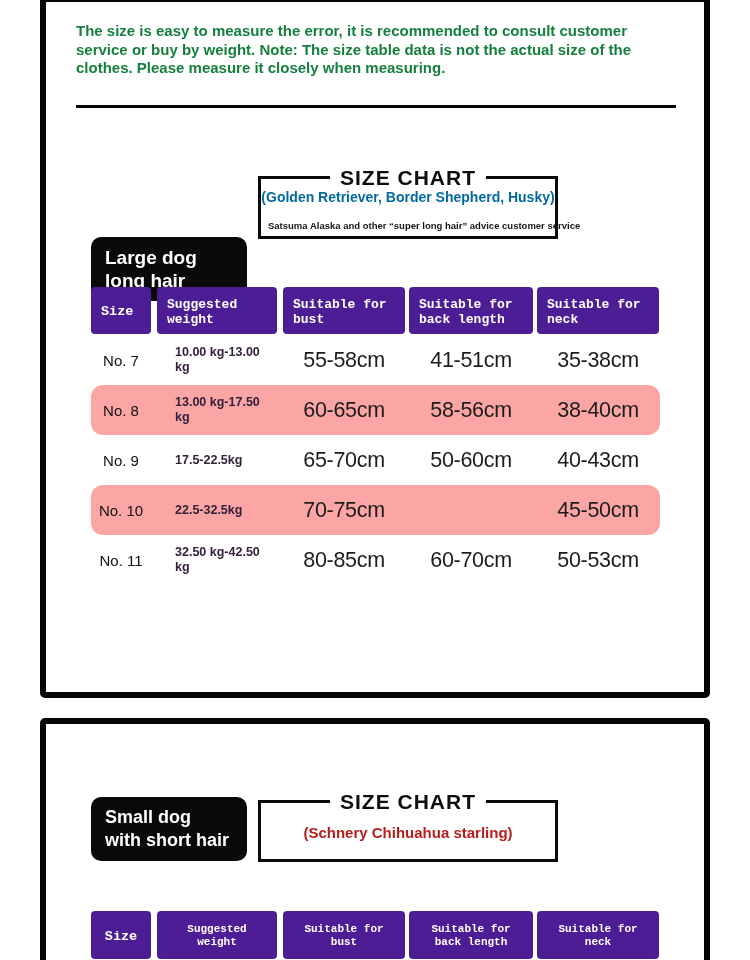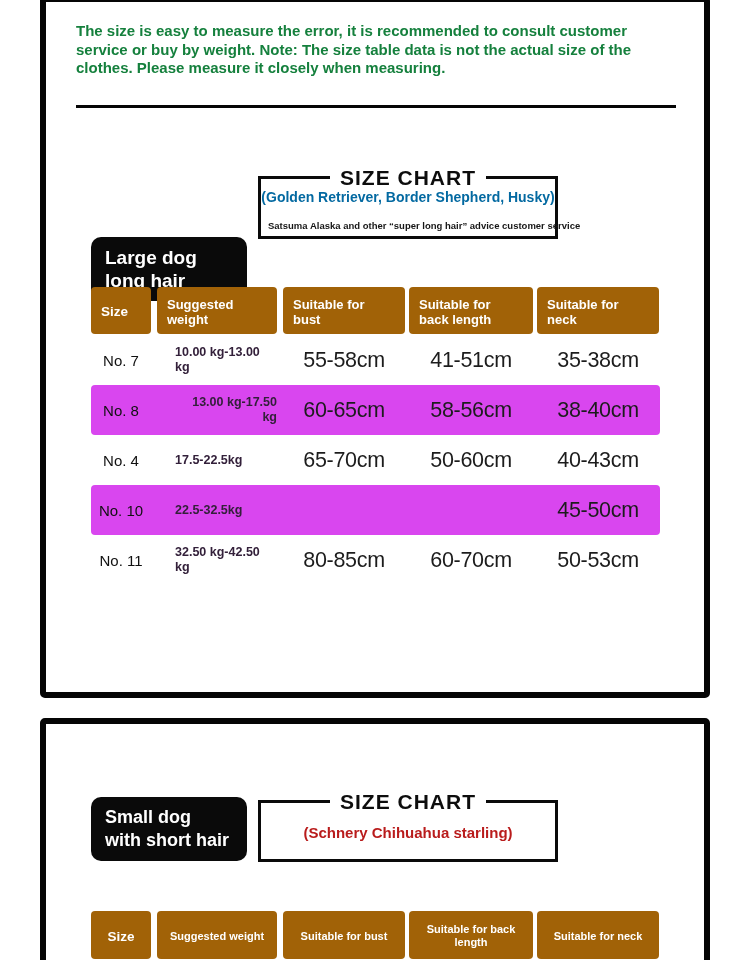--- a/index.html
+++ b/index.html
@@ -92,44 +92,45 @@
     left: 7px; top: 41px;
     font-size: 9.5px;
     font-weight: bold;
     color: #161616;
     white-space: nowrap;
   }
 
   .thead-cell {
     position: absolute;
     box-sizing: border-box;
-    background: #a16207;
+    background: #4c1d95;
     border-radius: 4px;
     color: #ffffff;
     font-weight: bold;
     display: flex;
     align-items: center;
+    font-family: Liberation Mono, monospace;
   }
   .thead1 .thead-cell { top: 285px; height: 47px; font-size: 13px; line-height: 15px;
     padding: 2px 14px 0 10px; text-align: left; }
   .thead2 .thead-cell { top: 187px; height: 48px; font-size: 11px; line-height: 13px;
     padding: 2px 8px 0 8px; justify-content: center; text-align: center; }
   .thead1 .col1, .thead2 .col1 { font-size: 13.5px; }
   .col1 { left: 45px;  width: 60px; }
   .col2 { left: 111px; width: 120px; }
   .col3 { left: 237px; width: 122px; }
   .col4 { left: 363px; width: 124px; }
   .col5 { left: 491px; width: 122px; }
 
   .trow {
     position: absolute;
     left: 45px;
     width: 569px; height: 50px;
   }
-  .trow.alt { background: #d946ef; border-radius: 4px; text-align: right; }
+  .trow.alt { background: #fca5a5; border-radius: 12px; }
   .cell {
     position: absolute;
     top: 0; height: 50px;
     display: flex;
     align-items: center;
   }
   .cell-size  { left: 0;    width: 60px;  justify-content: center;
     font-size: 15px; font-weight: normal; color: #101010; }
   .cell-weight{ left: 66px; width: 120px; padding-left: 18px; box-sizing: border-box;
     font-size: 12.5px; font-weight: bold; color: #33203a; line-height: 15px; }
@@ -177,30 +178,31 @@
 
   <div class="trow alt" style="top:383px">
     <div class="cell cell-size">No. 8</div>
     <div class="cell cell-weight">13.00 kg-17.50 kg</div>
     <div class="cell cell-cm cell-bust">60-65cm</div>
     <div class="cell cell-cm cell-back">58-56cm</div>
     <div class="cell cell-cm cell-neck">38-40cm</div>
   </div>
 
   <div class="trow" style="top:433px">
-    <div class="cell cell-size">No. 4</div>
+    <div class="cell cell-size">No. 9</div>
     <div class="cell cell-weight">17.5-22.5kg</div>
     <div class="cell cell-cm cell-bust">65-70cm</div>
     <div class="cell cell-cm cell-back">50-60cm</div>
     <div class="cell cell-cm cell-neck">40-43cm</div>
   </div>
 
   <div class="trow alt" style="top:483px">
     <div class="cell cell-size">No. 10</div>
     <div class="cell cell-weight">22.5-32.5kg</div>
+    <div class="cell cell-cm cell-bust">70-75cm</div>
     <div class="cell cell-cm cell-neck">45-50cm</div>
   </div>
 
   <div class="trow" style="top:533px">
     <div class="cell cell-size">No. 11</div>
     <div class="cell cell-weight">32.50 kg-42.50 kg</div>
     <div class="cell cell-cm cell-bust">80-85cm</div>
     <div class="cell cell-cm cell-back">60-70cm</div>
     <div class="cell cell-cm cell-neck">50-53cm</div>
   </div>

